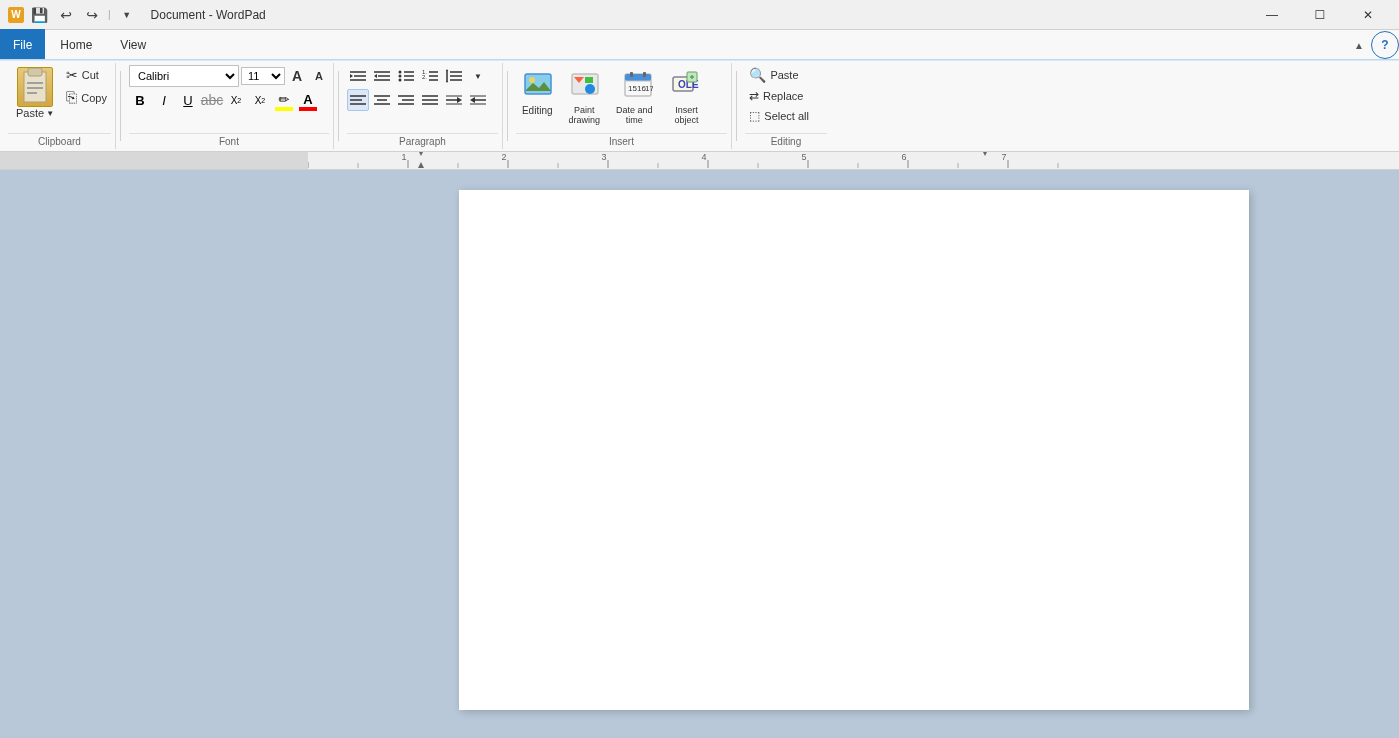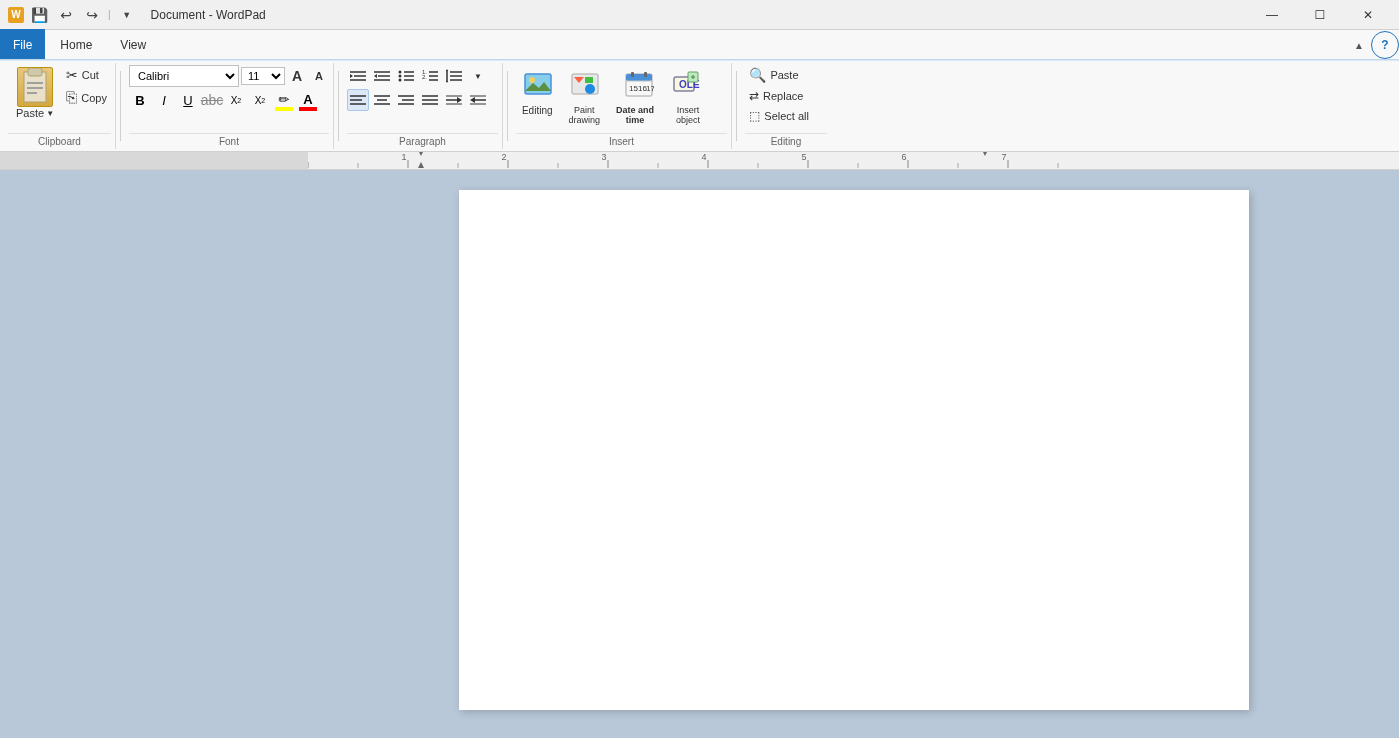--- a/index.html
+++ b/index.html
@@ -558,21 +558,21 @@
               <rect x="2" y="5" width="26" height="22" rx="2" fill="#f8f8f8" stroke="#c0c0c0" stroke-width="1.5"></rect>
               <rect x="2" y="5" width="26" height="7" rx="2" fill="#4a90d9"></rect>
               <rect x="7" y="3" width="3" height="5" rx="1" fill="#666"></rect>
               <rect x="20" y="3" width="3" height="5" rx="1" fill="#666"></rect>
               <line x1="2" y1="12" x2="28" y2="12" stroke="#c0c0c0" stroke-width="1"></line>
               <text x="5" y="22" font-size="8" fill="#333">15</text>
               <text x="14" y="22" font-size="8" fill="#333">16</text>
               <text x="22" y="22" font-size="8" fill="#333">17</text>
             </svg>
           </div>
-          <div class="btn-label" style="white-space:pre-line;text-align:center;font-size:9px;font-weight:bold;">Date and<br>time</div>
+          <div class="btn-label" style="white-space:pre-line;text-align:center;font-size:9px;">Date and<br>time</div>
         </div>
 
         <div class="rbn-btn">
           <div class="btn-icon">
             <svg width="30" height="30" viewBox="0 0 30 30">
               <rect x="4" y="8" width="20" height="14" rx="2" fill="#f8f8e0" stroke="#8080a0" stroke-width="1.5"></rect>
               <text x="9" y="19" font-size="10" fill="#4040c0" font-weight="bold">OLE</text>
               <rect x="18" y="3" width="10" height="10" rx="1" fill="#c0e8c0" stroke="#60a060" stroke-width="1"></rect>
               <line x1="23" y1="6" x2="23" y2="10" stroke="#60a060" stroke-width="1.5"></line>
               <line x1="21" y1="8" x2="25" y2="8" stroke="#60a060" stroke-width="1.5"></line>

